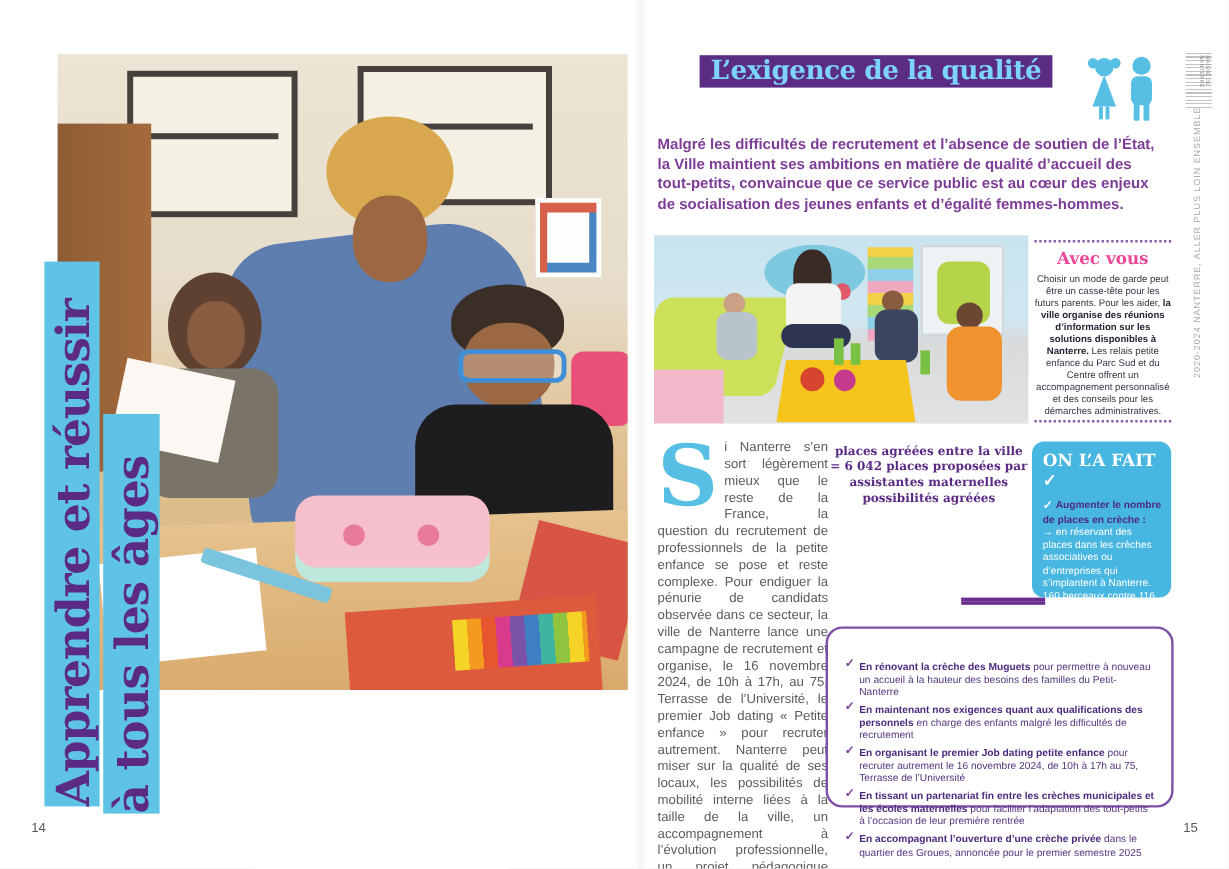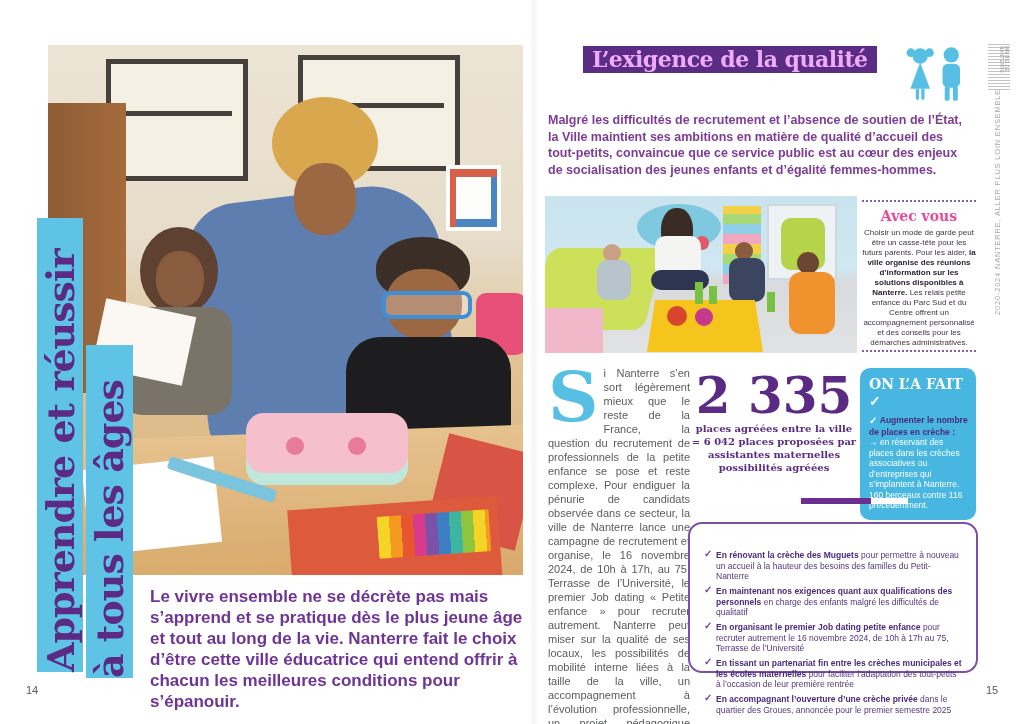--- a/index.html
+++ b/index.html
@@ -22,21 +22,21 @@
   .vbar1 .vtxt{width:454px;height:46px;line-height:47px;font-size:38px;letter-spacing:-1px;text-align:left;padding-left:2px;}
   .vbar2{left:86px;top:345px;width:47px;height:333px;}
   .vbar2 .vtxt{width:333px;height:47px;line-height:48px;font-size:38px;letter-spacing:-1px;text-align:left;padding-left:2px;}
 
   .lead-par{left:150px;top:586px;width:376px;font-size:17px;font-weight:bold;
             line-height:21px;color:#6f3596;}
   .pagenum{font-size:11px;color:#58595b;text-align:right;}
 
   
   .title-wrap{left:583px;top:46px;z-index:4;}
-  .title-line{display:table;background:#5b2c83;color:#f0abfc;font-weight:bold;
+  .title-line{display:table;background:#5b2c83;color:#7dd3fc;font-weight:bold;
               font-size:22px;line-height:24px;padding:1px 9px 2px 9px;margin-bottom:2px;
               font-family:"DejaVu Serif",serif;letter-spacing:-0.5px;}
   .intro{left:548px;top:112px;width:424px;font-size:12.5px;font-weight:bold;
          line-height:16.5px;color:#7d3c96;}
 
   .avecvous{left:862px;top:200px;width:114px;height:152px;
             border-top:2px dotted #8a5ba8;border-bottom:2px dotted #8a5ba8;
             padding-top:4px;box-sizing:border-box;text-align:center;}
   .avecvous h3{margin:2px 0 4px 0;font-size:14px;color:#ec4899;font-family:"DejaVu Serif",serif;}
   .avecvous p{margin:0;font-size:8px;line-height:10px;color:#3c3344;text-align:center;}
@@ -45,21 +45,21 @@
   .column{left:548px;top:366px;width:142px;font-size:11px;line-height:14px;
           color:#5a5b5d;text-align:justify;}
   .dropcap{float:left;font-family:"DejaVu Serif",serif;font-weight:bold;color:#56bfe3;
            font-size:70px;line-height:58px;margin:2px 5px 0 0;}
 
   .stat{left:688px;top:370px;width:172px;text-align:center;color:#5b2a84;}
   .stat-number{font-family:"DejaVu Serif",serif;font-weight:bold;font-size:50px;
                line-height:52px;letter-spacing:0px;}
   .stat-line{font-family:"DejaVu Serif",serif;font-weight:bold;font-size:10px;line-height:13px;}
 
-  .onlafait{left:860px;top:368px;width:116px;height:152px;background:#47b6e0;
+  .onlafait{left:860px;top:368px;width:116px;height:130px;background:#47b6e0;
             border-radius:10px;box-sizing:border-box;padding:8px 8px 6px 9px;color:#fff;}
   .olf-title{font-family:"DejaVu Serif",serif;font-weight:bold;font-size:14px;margin-bottom:6px;}
   .olf-check{font-size:14px;font-weight:bold;vertical-align:-1px;}
   .olf-item{font-size:8.5px;line-height:10.5px;}
   .olf-lead{color:#4b2a7d;font-weight:bold;}
   .olf-arrow{font-weight:bold;}
 
   .onva{left:688px;top:522px;width:290px;height:151px;border:2px solid #7b4fa5;
         border-radius:14px;box-sizing:border-box;padding:26px 13px 6px 14px;}
   .onva-header{left:763px;top:498px;width:145px;background:#ffffff;text-align:center;
@@ -121,21 +121,20 @@
     <div style="left:330px;top:468px;width:112px;height:42px;transform:rotate(-4deg);background:repeating-linear-gradient(90deg,#f5d327 0 12px,#f29b1f 12px 24px,#e8562f 24px 36px,#d83a8c 36px 48px,#7a52a8 48px 60px,#3e7fc4 60px 72px,#3eb5a0 72px 84px,#8fc43e 84px 96px);"></div>
   </div>
 
   <div class="abs vbar vbar1">
     <div class="vtxt">Apprendre et réussir</div>
   </div>
   <div class="abs vbar vbar2">
     <div class="vtxt">à tous les âges</div>
   </div>
 
-  <div class="abs lead-par">Le vivre ensemble ne se décrète pas mais s’apprend et se pratique dès le plus jeune âge et tout au long de la vie. Nanterre fait le choix d’être cette ville éducatrice qui entend offrir à chacun les meilleures conditions pour s’épanouir.</div>
   <div class="abs pagenum" style="left:26px;top:684px;">14</div>
 
   <div class="abs fold"></div>
 
   <div class="abs title-wrap">
     <div class="title-line">L’exigence de la qualité</div>
   </div>
 
   <svg class="abs" style="left:903px;top:44px;" width="66" height="60" viewBox="0 0 120 110">
     <g fill="#56bfe3">
@@ -189,21 +188,20 @@
   <div class="abs avecvous">
     <h3>Avec vous</h3>
     <p><span>Choisir un mode de garde peut être un casse-tête pour les futurs parents. Pour les aider, </span><b>la ville organise des réunions d’information sur les solutions disponibles à Nanterre.</b><span> Les relais petite enfance du Parc Sud et du Centre offrent un accompagnement personnalisé et des conseils pour les démarches administratives.</span></p>
   </div>
 
   <div class="abs column">
     <span class="dropcap">S</span><span>i Nanterre s’en sort légèrement mieux que le reste de la France, la question du recrutement de professionnels de la petite enfance se pose et reste complexe. Pour endiguer la pénurie de candidats observée dans ce secteur, la ville de Nanterre lance une campagne de recrutement et organise, le 16 novembre 2024, de 10h à 17h, au 75, Terrasse de l’Université, le premier Job dating « Petite enfance » pour recruter autrement. Nanterre peut miser sur la qualité de ses locaux, les possibilités de mobilité interne liées à la taille de la ville, un accompagnement à l’évolution professionnelle, un projet pédagogique qualitatif et une rémunération attractive pour séduire les potentiels candidats.</span>
   </div>
 
   <div class="abs stat">
-    <div class="stat-number">2 335</div>
     <div class="stat-line">places agréées entre la ville</div>
     <div class="stat-line">= 6 042 places proposées par</div>
     <div class="stat-line">assistantes maternelles</div>
     <div class="stat-line">possibilités agréées</div>
   </div>
 
   <div class="abs onlafait">
     <div class="olf-title"><span>ON L’A FAIT</span> <span class="olf-check">✓</span></div>
     <div class="olf-item">
       <span class="olf-check" style="font-size:10px;">✓</span>
@@ -218,21 +216,21 @@
     <div class="onva-rule"></div>
   </div>
 
   <div class="abs onva">
     <div class="ovl-item">
       <span class="chk">✓</span>
       <span class="ovl-lead">En rénovant la crèche des Muguets</span><span> pour permettre à nouveau un accueil à la hauteur des besoins des familles du Petit-Nanterre</span>
     </div>
     <div class="ovl-item">
       <span class="chk">✓</span>
-      <span class="ovl-lead">En maintenant nos exigences quant aux qualifications des personnels</span><span> en charge des enfants malgré les difficultés de qualitatif</span>
+      <span class="ovl-lead">En maintenant nos exigences quant aux qualifications des personnels</span><span> en charge des enfants malgré les difficultés de recrutement</span>
     </div>
     <div class="ovl-item">
       <span class="chk">✓</span>
       <span class="ovl-lead">En organisant le premier Job dating petite enfance</span><span> pour recruter autrement le 16 novembre 2024, de 10h à 17h au 75, Terrasse de l’Université</span>
     </div>
     <div class="ovl-item">
       <span class="chk">✓</span>
       <span class="ovl-lead">En tissant un partenariat fin entre les crèches municipales et les écoles maternelles</span><span> pour faciliter l’adaptation des tout-petits à l’occasion de leur première rentrée</span>
     </div>
     <div class="ovl-item">

